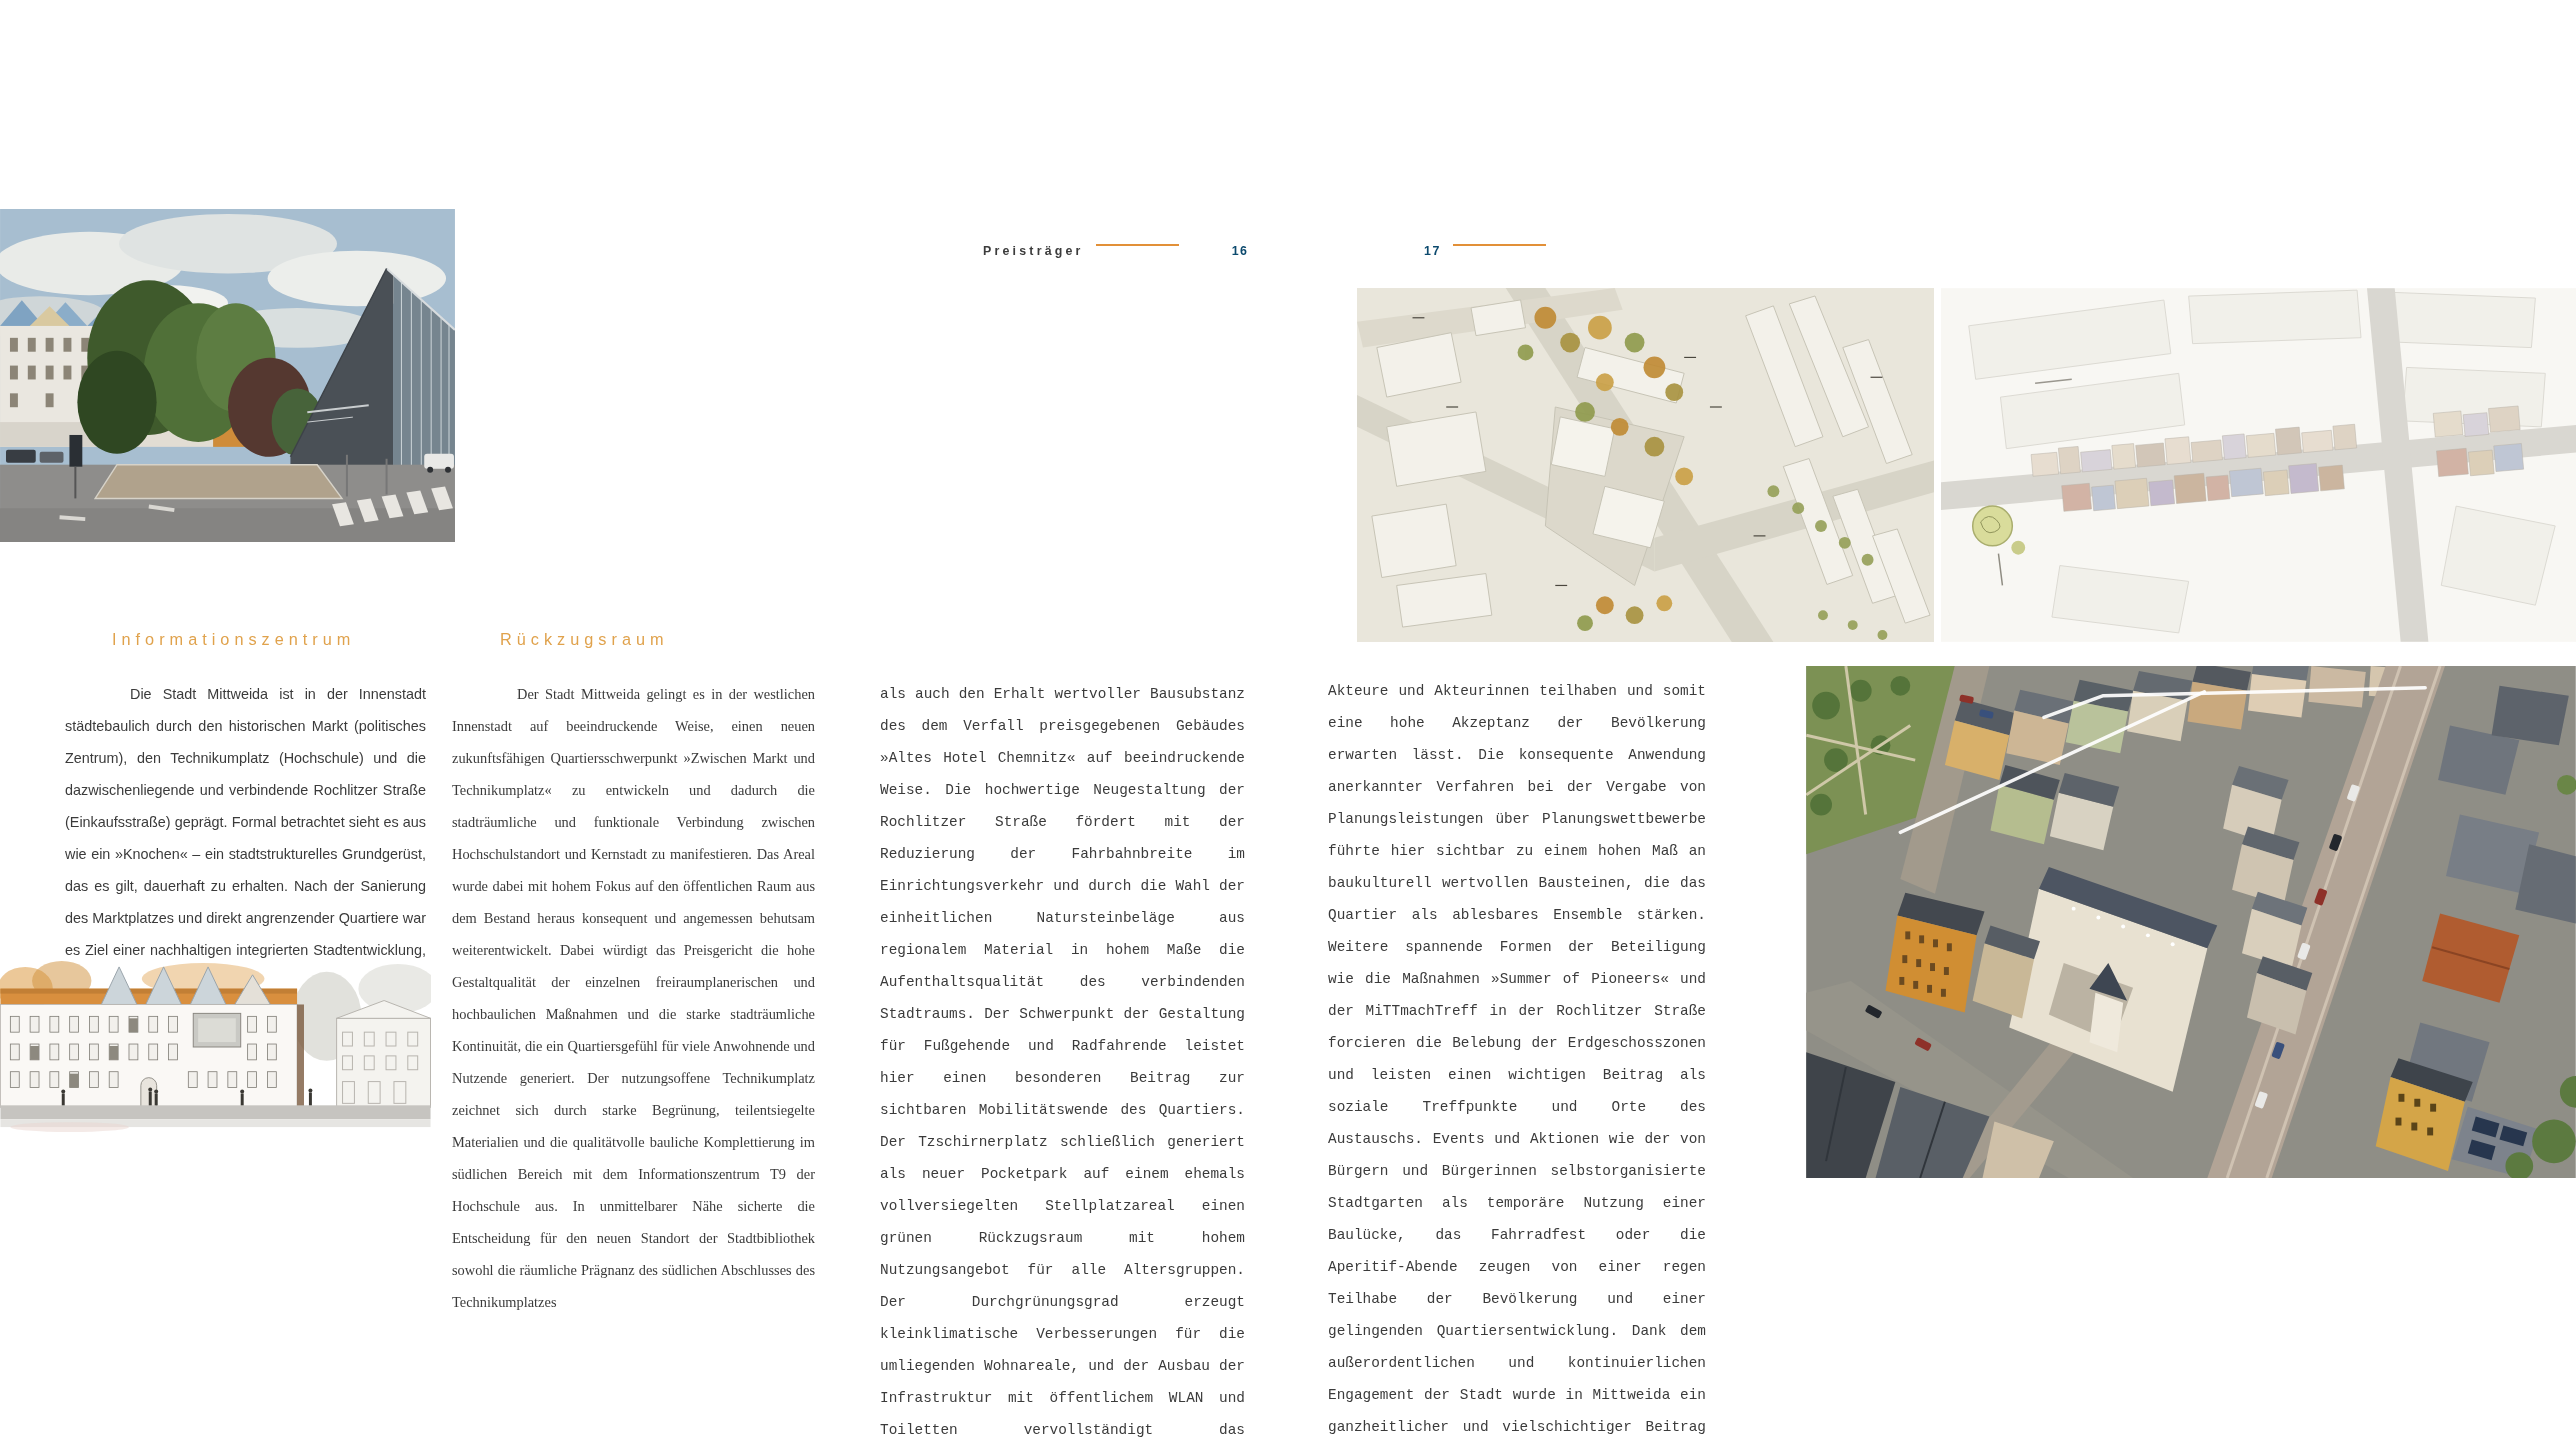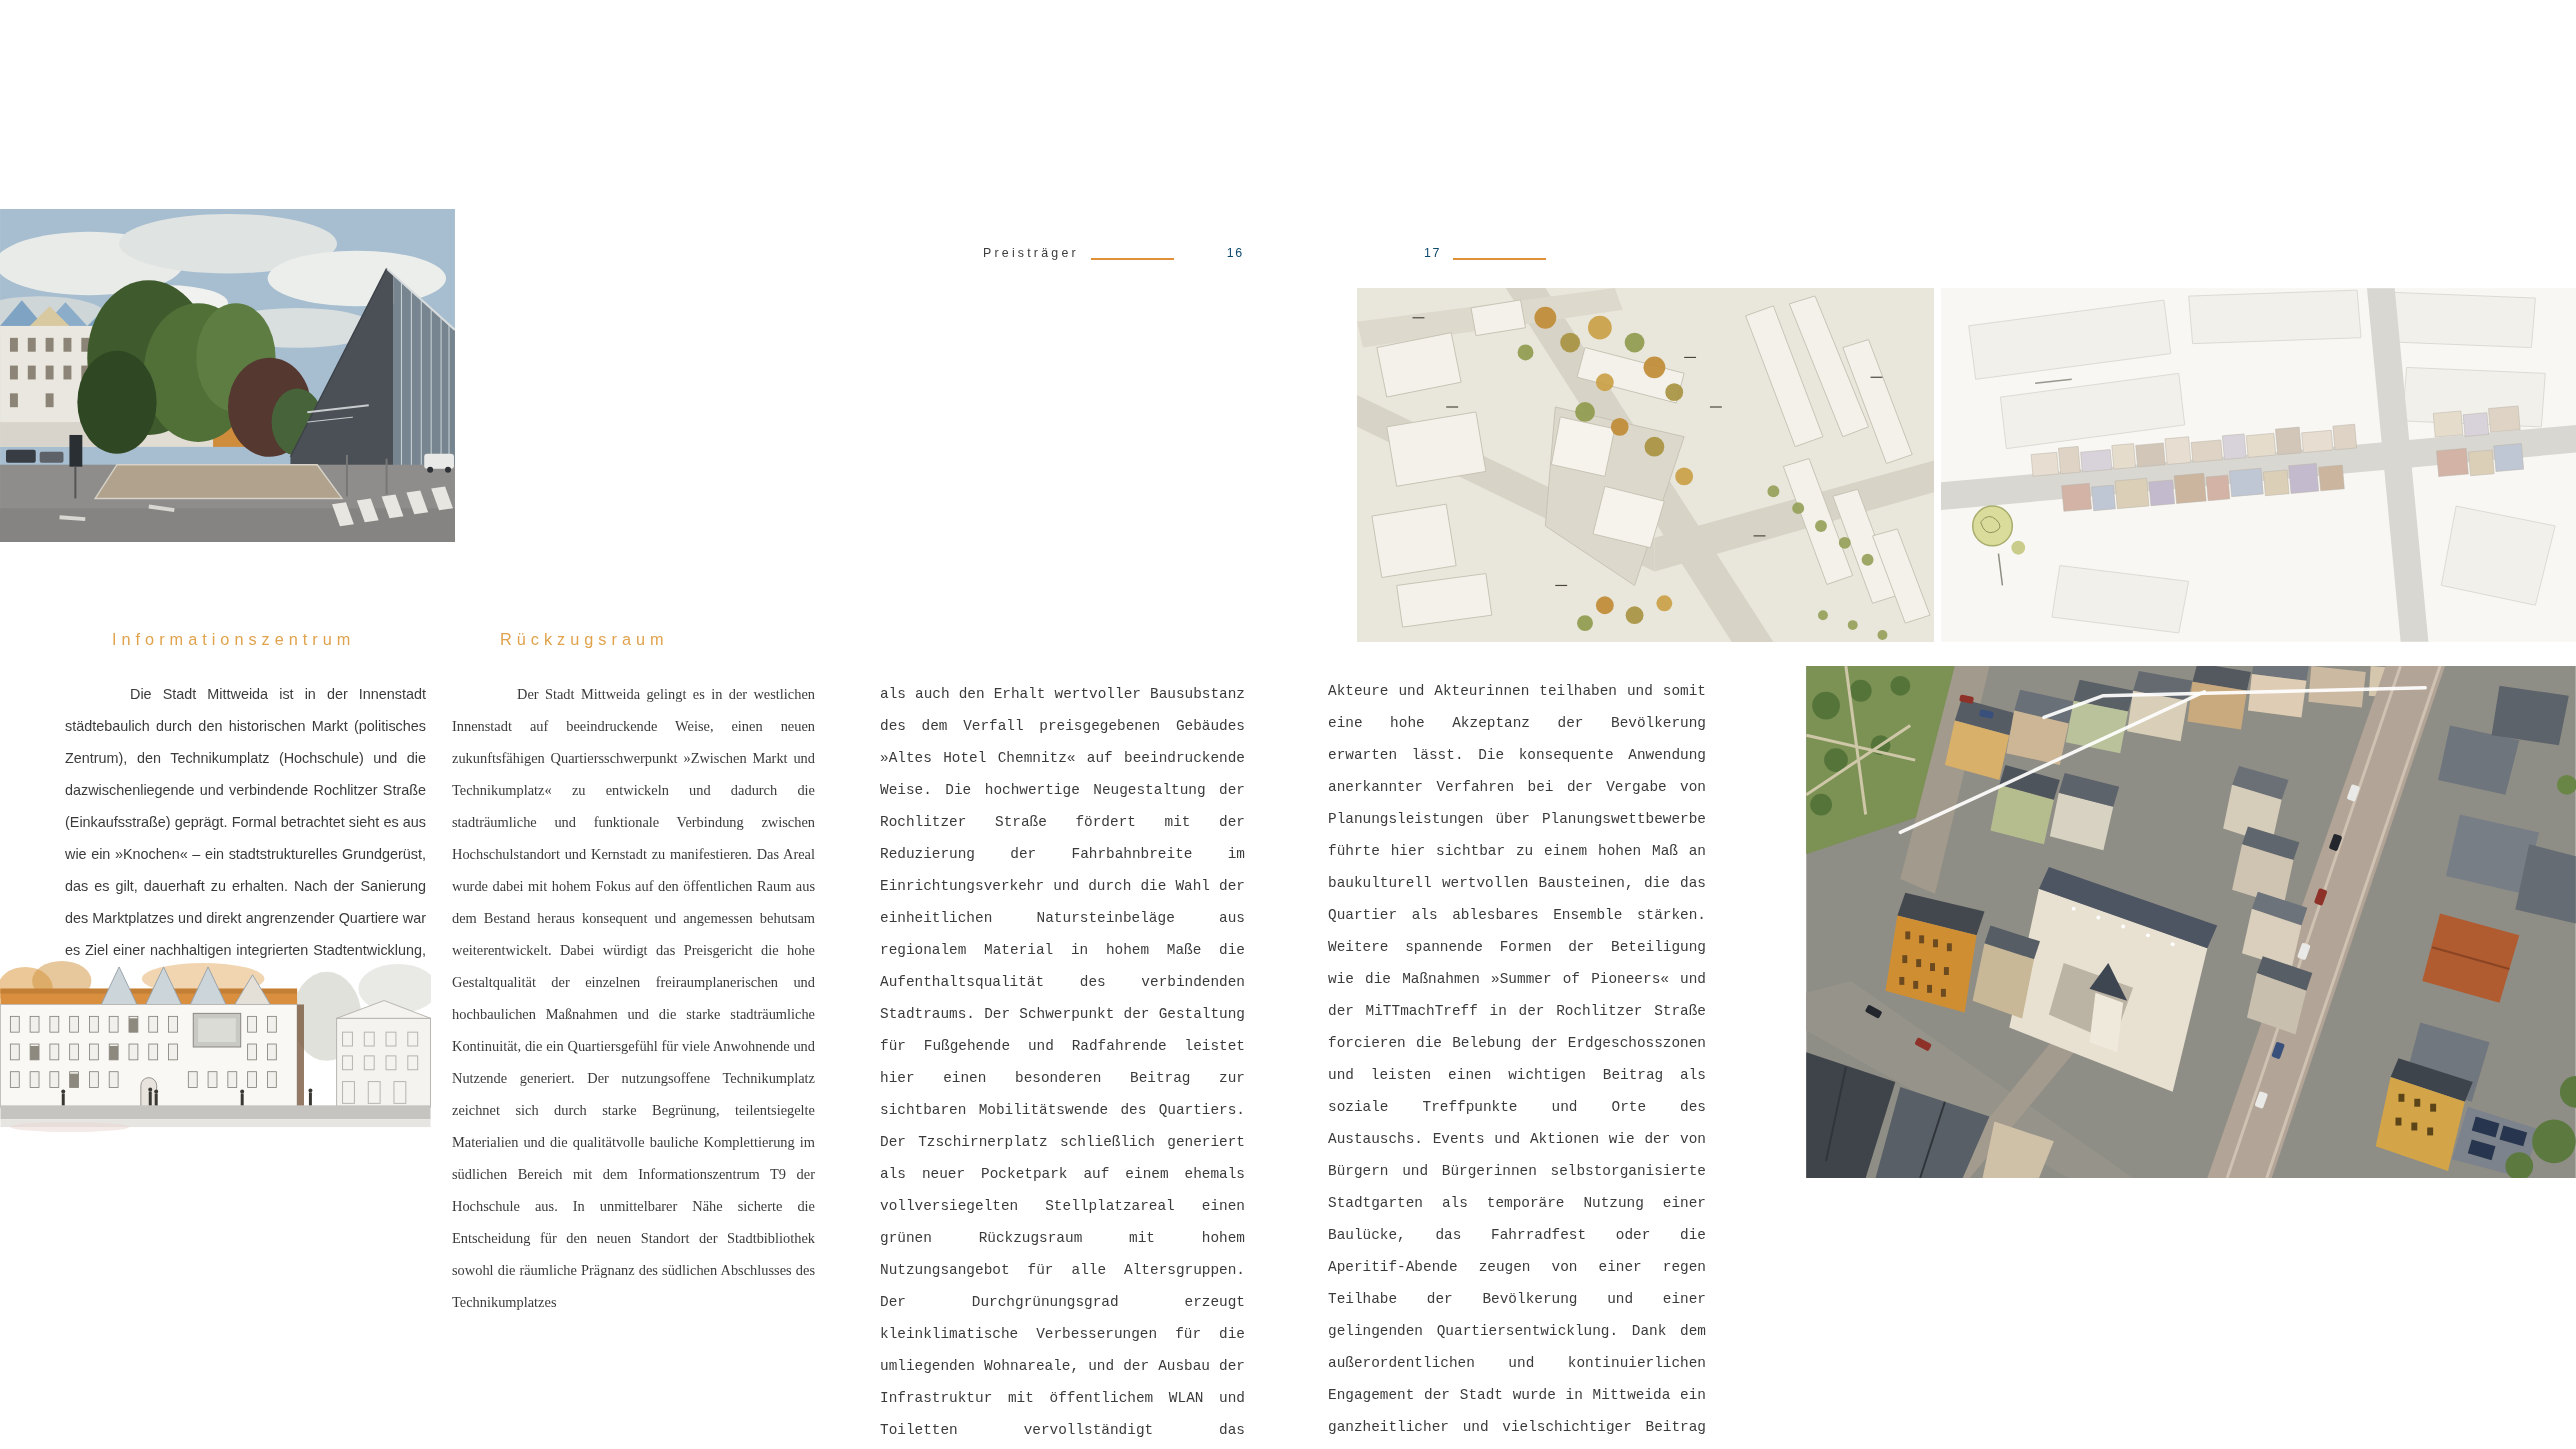--- a/index.html
+++ b/index.html
@@ -1,20 +1,20 @@
 <!DOCTYPE html>
 <html><head>
 <meta charset="utf-8">
 <style>
   html,body{margin:0;padding:0;background:#ffffff;}
   body{width:2576px;height:1449px;position:relative;overflow:hidden;
        font-family:"Liberation Sans",sans-serif;color:#3b3b3b;}
   .abs{position:absolute;}
   
-  .runhead{position:absolute;top:244px;display:flex;align-items:flex-end;height:16px;}
+  .runhead{position:absolute;top:244px;display:flex;align-items:flex-start;height:16px;font-weight:bold;}
   .runhead .lbl{font-size:12.4px;letter-spacing:3.2px;color:#3c3c3c;}
   .runhead .rule{display:inline-block;height:0;border-top:2px solid #E29038;margin:0 12px;}
   .runhead .pg{font-size:12.4px;letter-spacing:1.5px;color:#0c4a6e;margin-left:41px;}
   
   .sechead{position:absolute;font-size:16.3px;font-weight:400;letter-spacing:5px;
            color:#E0A24C;margin:0;white-space:nowrap;}
   
   .bodycol{position:absolute;font-size:14.4px;line-height:32px;text-align:justify;
            color:#3b3b3b;}
   .bodycol p{margin:0;}

